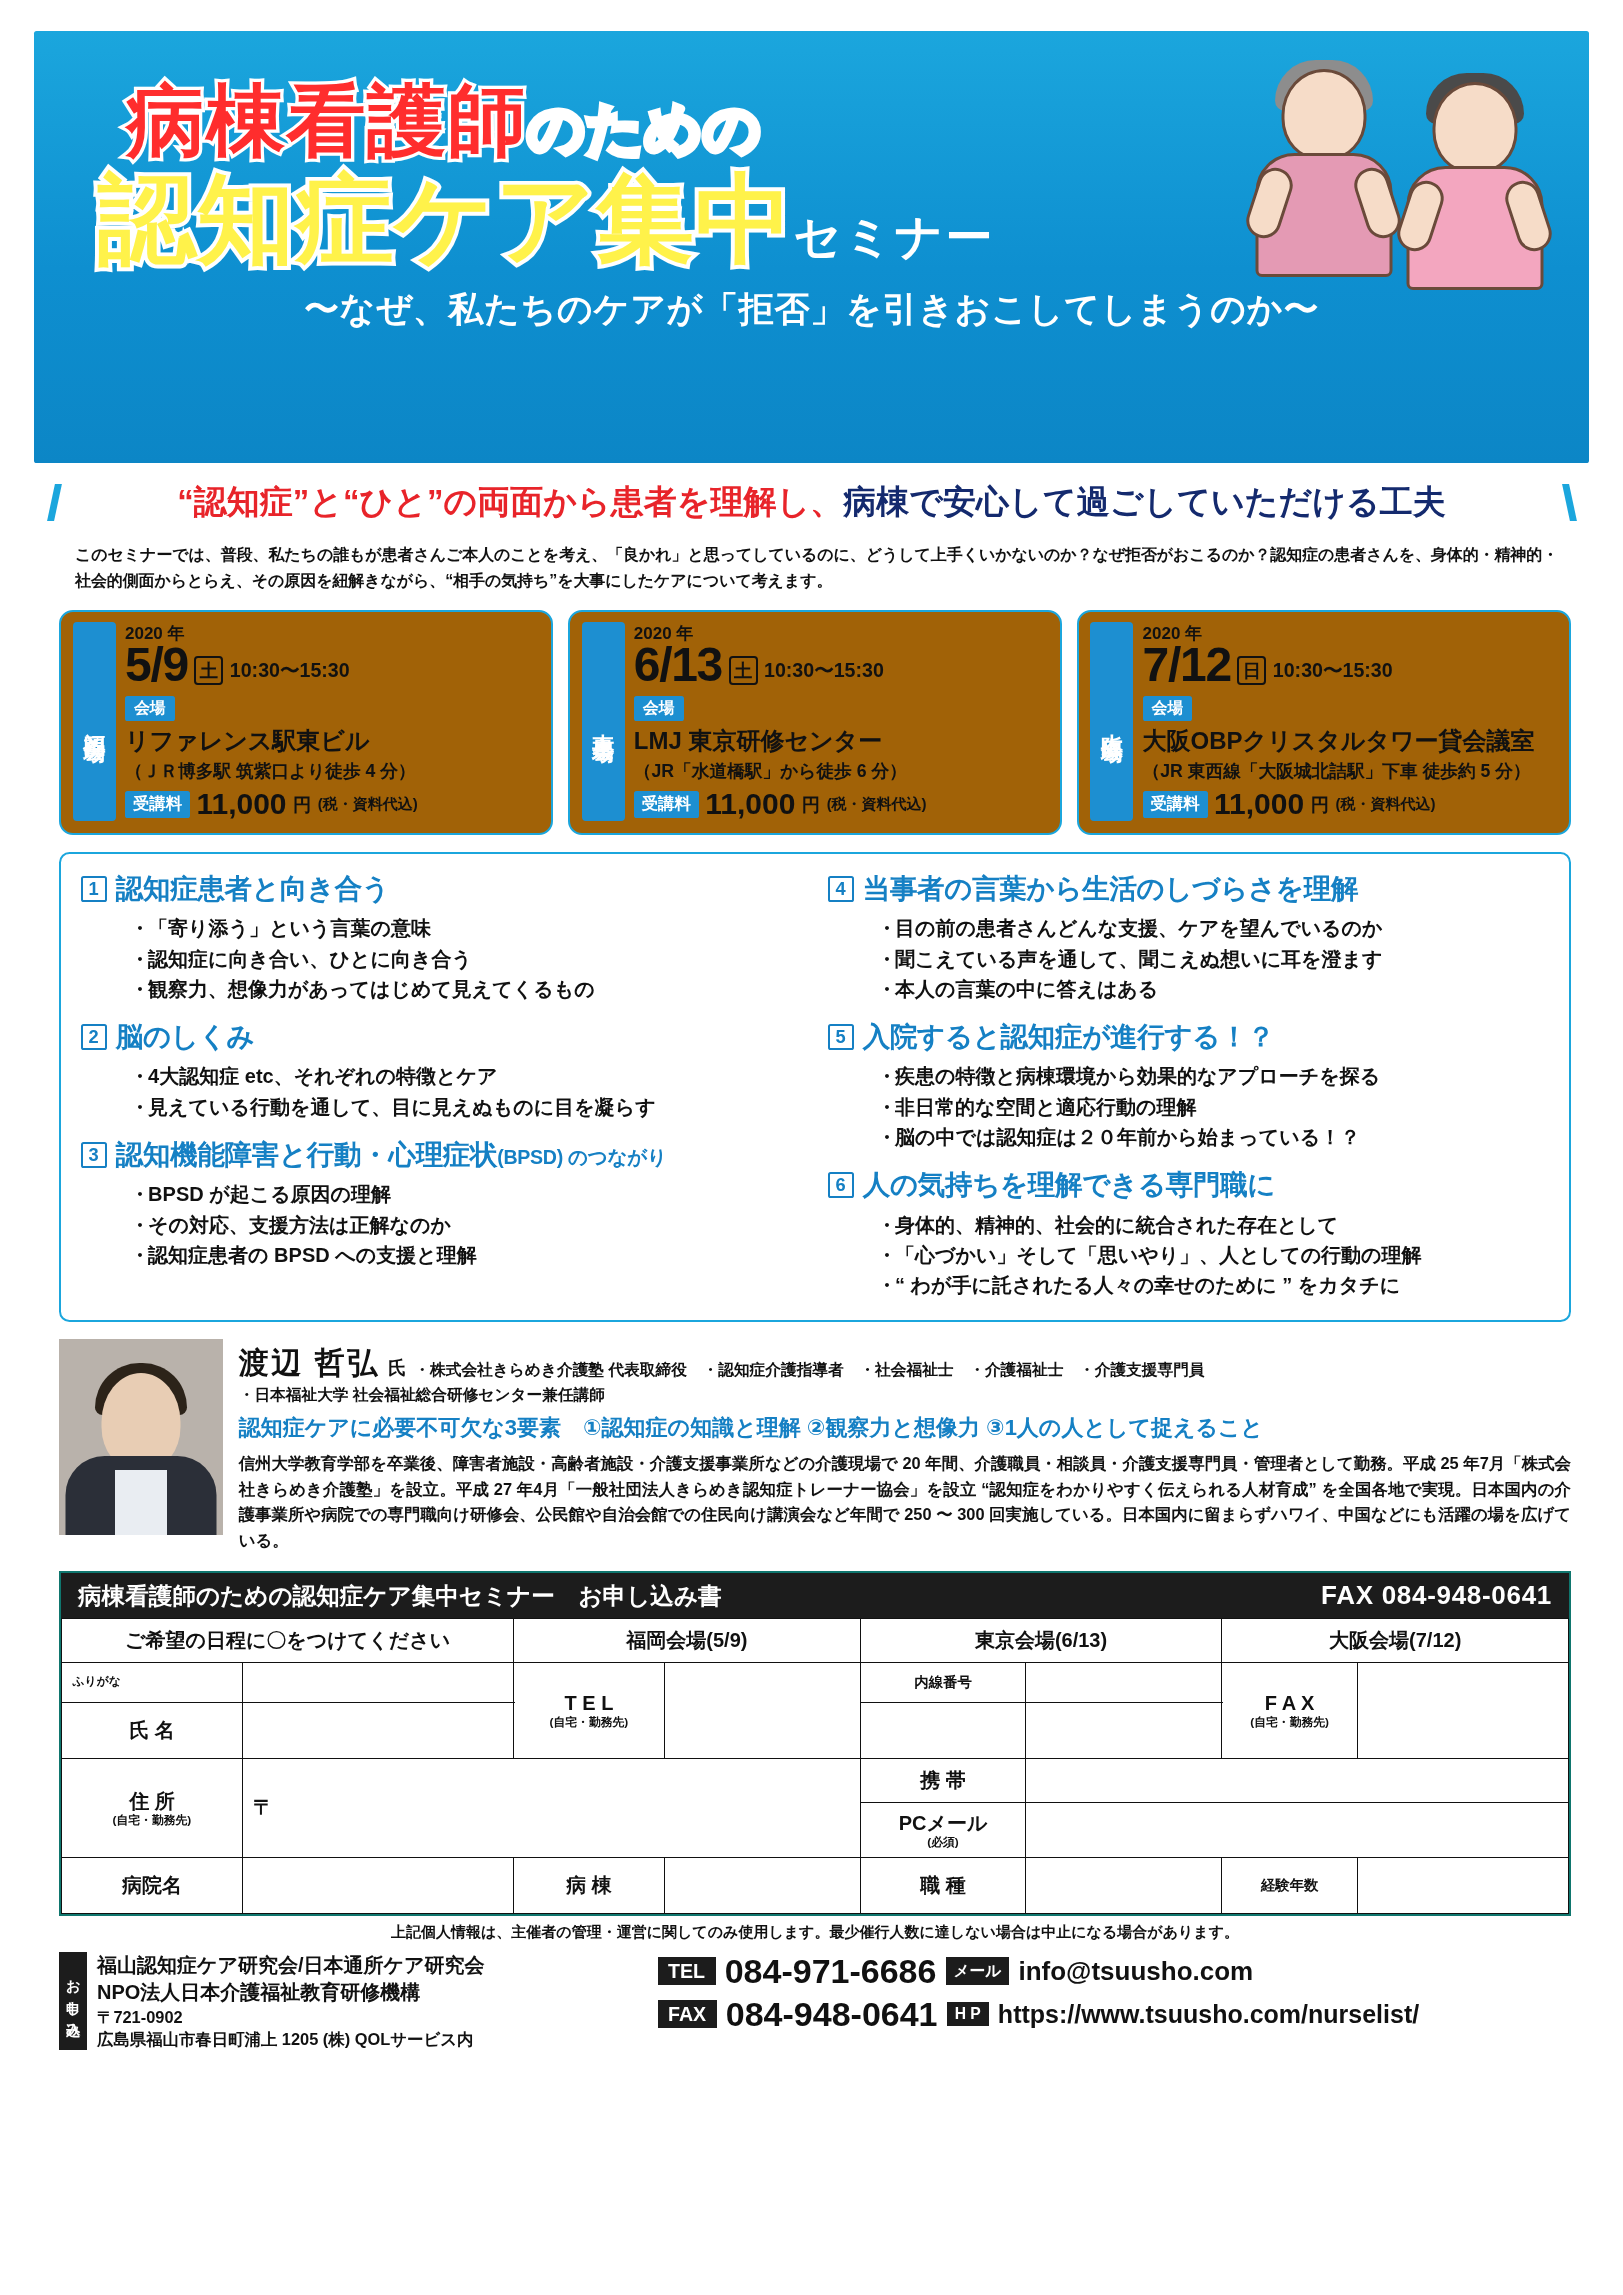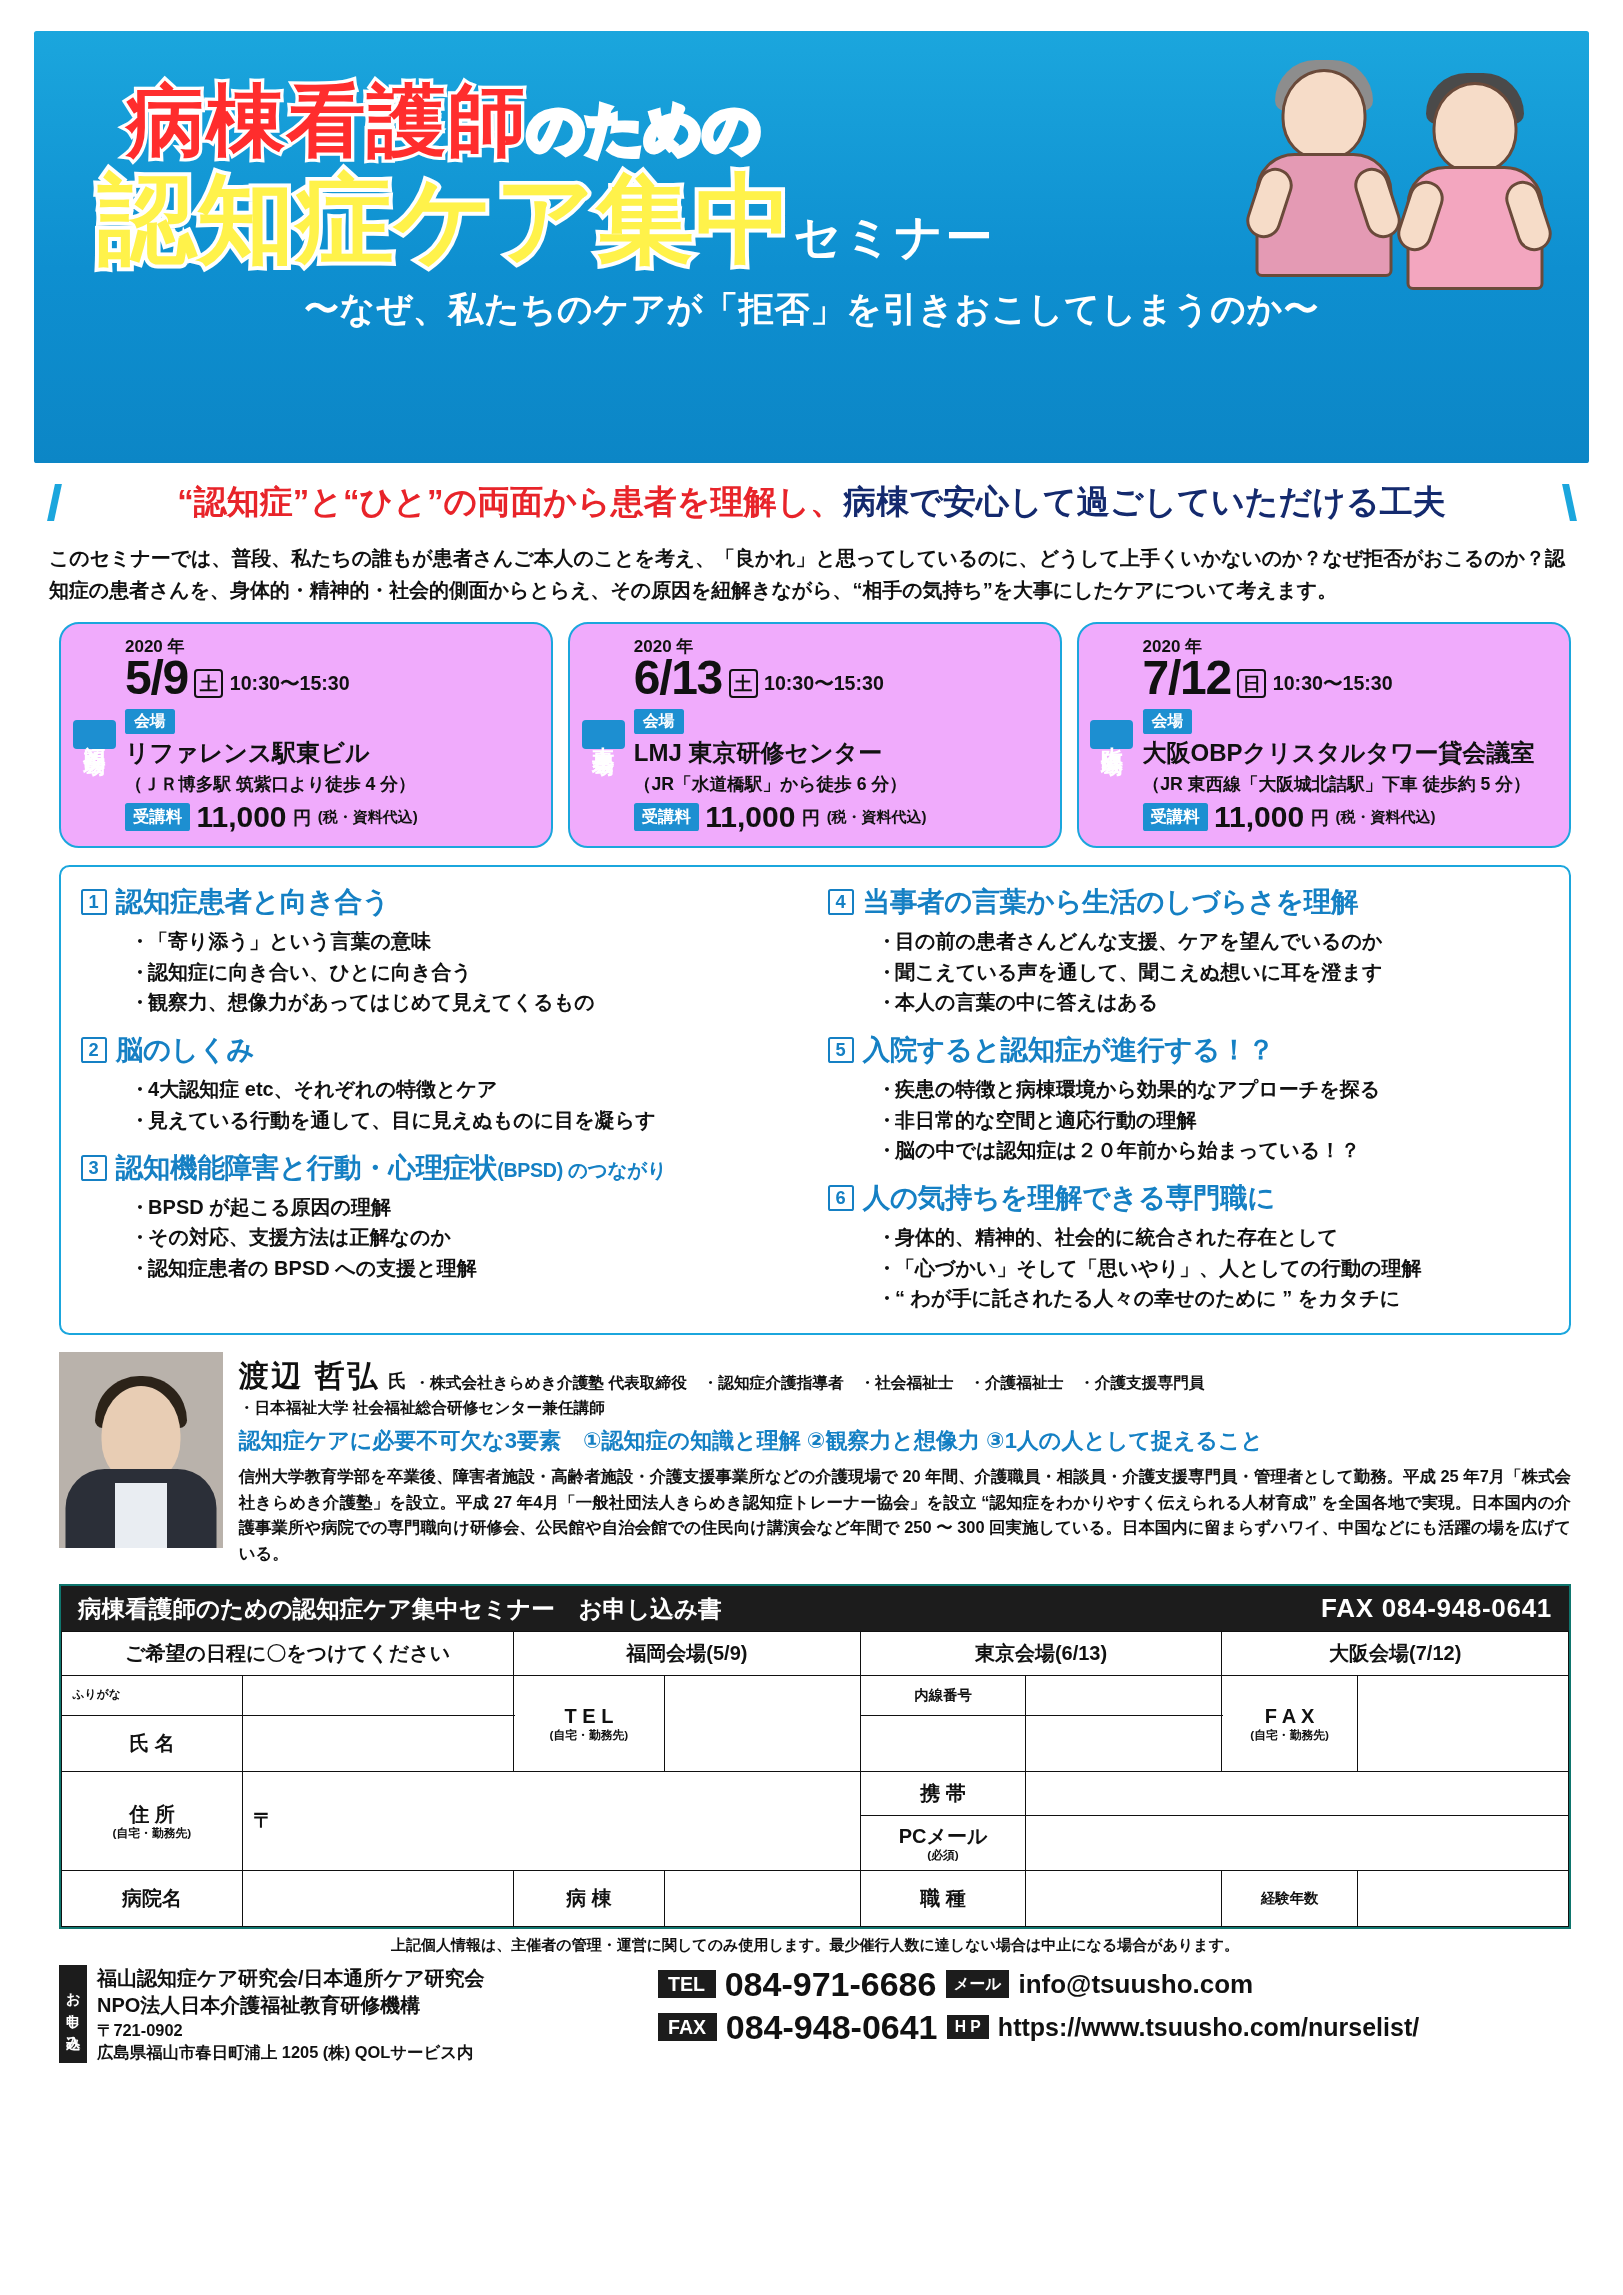--- a/index.html
+++ b/index.html
@@ -75,39 +75,38 @@
   .catch .red { color: #e8242a; }
   .catch .navy { color: #142a6e; }
   .catch .bar-l, .catch .bar-r {
     position:absolute; top: 3.9px; width: 6.5px; height: 37px; background:#1ba6dd;
   }
   .catch .bar-l { left: 17px; transform: skewX(-12deg); }
   .catch .bar-r { right: 17px; transform: skewX(12deg); }
 
   
   .lead {
-    margin: 17px 52px 0 49px;
-    font-size: 20px; line-height: 1.62; font-weight: 700; color:#111;
+    margin: 17px 52px 0 75px;
+    font-size: 16px; line-height: 1.62; font-weight: 700; color:#111;
     letter-spacing: -0.1px;
   }
 
   
   .cards {
     margin: 15.7px 52px 0 59px;
     display:flex; gap: 14.4px;
   }
   .card {
     flex: 1 1 0;
     border: 2px solid #1ba6dd;
-    border-radius: 20px;
+    border-radius: 14px;
     padding: 10.5px 11.8px 11.8px 11.8px;
     display:flex; gap: 9.2px;
-    background:#f0abfc;
+    background:#a16207;
     min-height: 216px;
-    align-items: center;
   }
   .venue-tab {
     width: 43px; min-width: 43px; background:#1d8fd1; color:#fff;
     border-radius: 3.9px; display:flex; align-items:center; justify-content:center;
     font-size: 22px; font-weight: 800; line-height:1.1; padding: 9.2px 0;
     writing-mode: vertical-rl; letter-spacing: 2.6px;
   }
   .card-body { flex:1; }
   .yline { font-size: 17px; font-weight:700; color:#111; margin-bottom: -3.9px; }
   .dline { display:flex; align-items:flex-end; gap: 6.5px; }

